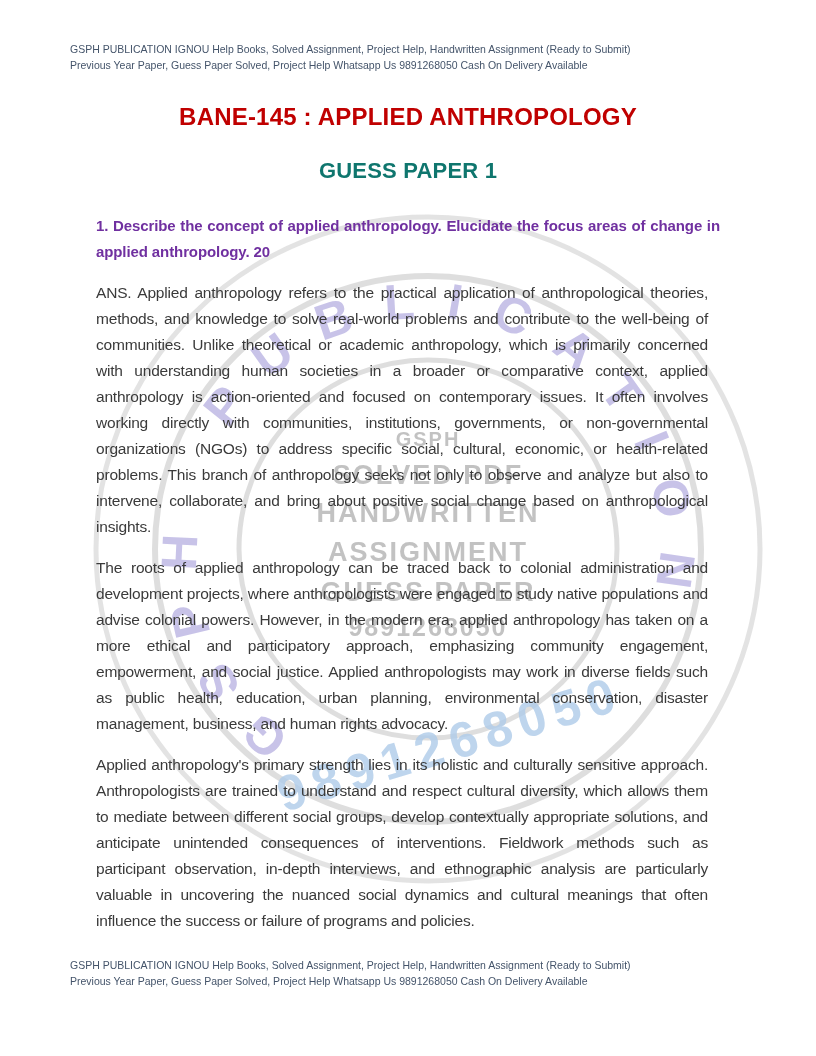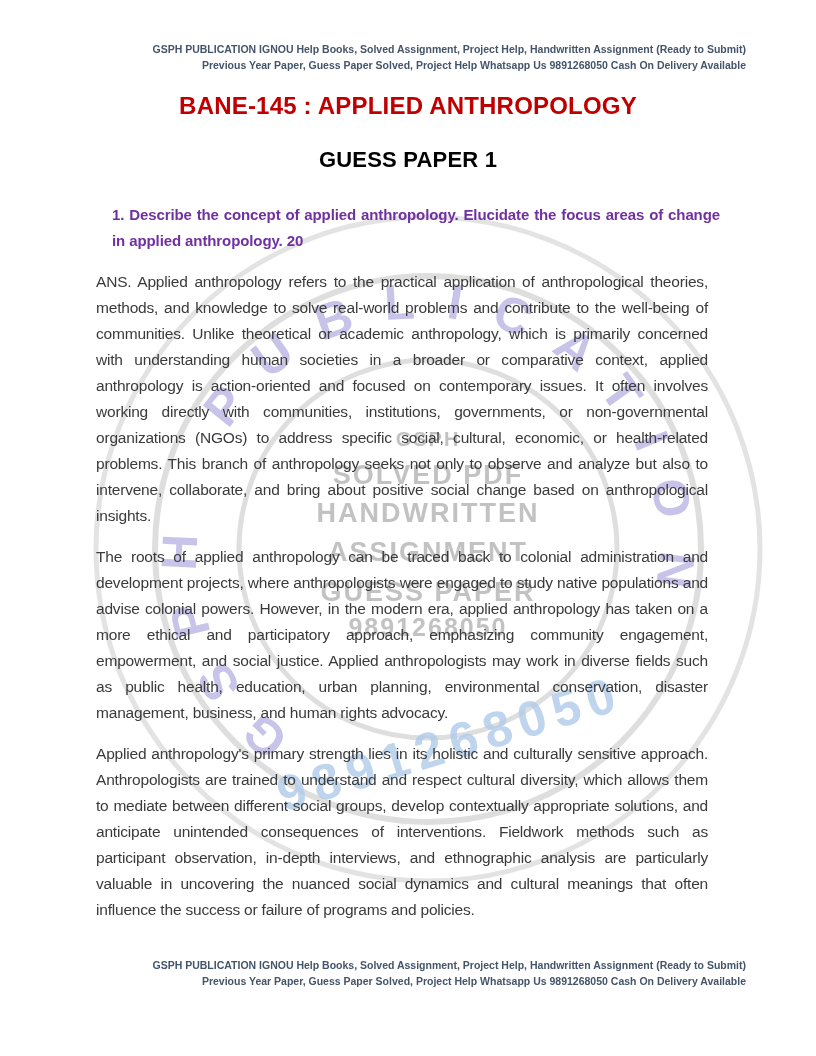--- a/index.html
+++ b/index.html
@@ -10,50 +10,50 @@
     background:#ffffff;
     overflow:hidden;
     font-family:"Liberation Sans",sans-serif;
   }
   .wm{
     position:absolute;inset:0;width:816px;height:1056px;
     pointer-events:none;z-index:0;
   }
   .hdr,.ftr{
     position:absolute;left:70px;right:70px;
-    text-align:right;
+    text-align:left;
     color:#44546A;
-    font-weight:bold;
+    font-weight:normal;
     font-size:10.5px;
     line-height:15.5px;
     z-index:2;
   }
   .hdr{top:42px;}
   .ftr{top:958px;}
   .content{
     position:absolute;top:88px;left:96px;width:624px;z-index:1;
   }
   .doc-title{
-    margin:4px 0 0 0;
+    margin:15px 0 0 0;
     text-align:center;
     color:#C00000;
     font-size:24px;
     font-weight:bold;
     letter-spacing:0.2px;
   }
   .doc-subtitle{
     margin:27px 0 0 0;
     text-align:center;
-    color:#000000;
+    color:#0f766e;
     font-size:22px;
     font-weight:bold;
     letter-spacing:0.2px;
   }
   .question{
-    margin:29px 0 0 16px;
+    margin:29px 0 0 0;
     color:#7030A0;
     font-weight:bold;
     font-size:15px;
     line-height:26px;
     text-align:justify;
     letter-spacing:-0.1px;
   }
   .body-para{
     margin:15px 12px 0 0;
     color:#3A3A3A;

